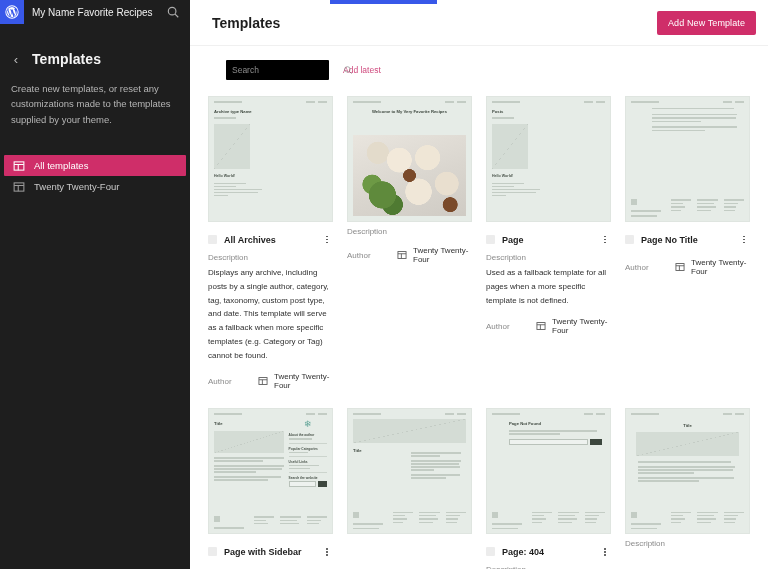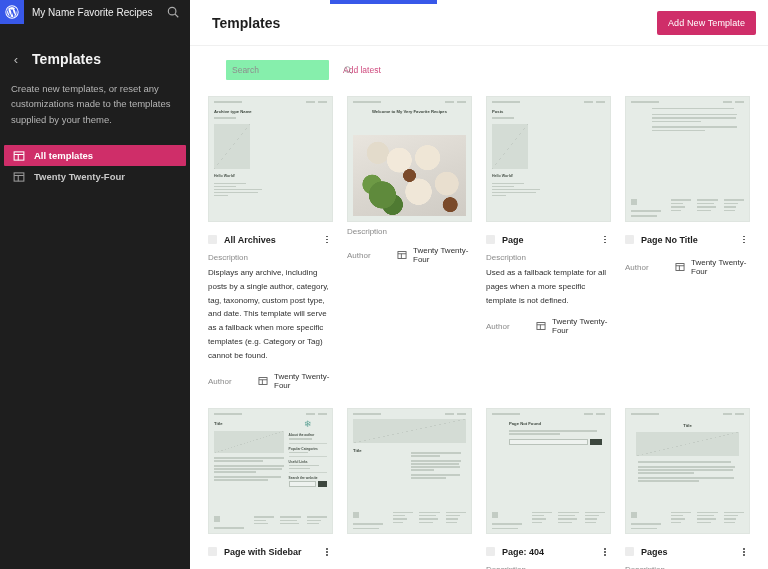--- a/index.html
+++ b/index.html
@@ -46,21 +46,21 @@
   .back-chevron {
     font-size: 13px; color: #bbb; line-height: 1; width: 12px;
     text-align: center; cursor: pointer;
   }
   .sb-title { font-size: 14px; font-weight: 600; color: #f5f5f5; letter-spacing: .1px; }
   .sb-desc {
     font-size: 9.5px; line-height: 1.62; color: #b5b5b5;
     padding: 14px 18px 0 11px;
   }
 
-  .sb-list { margin-top: 18px; padding: 0 4px; font-weight: bold; }
+  .sb-list { margin-top: 28px; padding: 0 4px; }
   .sb-item {
     display: flex; align-items: center; gap: 9px;
     height: 21px; padding: 0 9px; font-size: 9.5px;
     color: #c9c9c9; cursor: pointer; border-radius: 1px;
   }
   .sb-item.active { background: #cf2e69; color: #fff; }
   .sb-item.active .tpl-icon svg { stroke: #fff; }
   .tpl-icon { width: 12px; height: 12px; flex: 0 0 12px; }
   .tpl-icon svg { width: 12px; height: 12px; display: block; stroke: #9a9a9a; fill: none; stroke-width: 1.4; }
 
@@ -79,21 +79,21 @@
     background: #cf2e69; color: #fff; border: 0; font-size: 9px;
     padding: 7px 11px; border-radius: 2px; cursor: pointer;
     font-family: inherit; letter-spacing: .1px;
   }
 
   .filter-row {
     height: 32px; display: flex; align-items: center;
     gap: 14px; padding: 0 0 0 36px; flex: 0 0 32px; margin-top: 8px;
   }
   .search-wrap {
-    width: 103px; height: 20px; background: #86efac;
+    width: 103px; height: 20px; background: #000000;
     display: flex; align-items: center; padding: 0 6px; border-radius: 1px;
   }
   .search-input {
     flex: 1 1 auto; border: 0; background: transparent; outline: none;
     font-size: 8.5px; color: #757575; font-family: inherit;
   }
   .search-input::placeholder { color: #8d8d8d; }
   .search-ic { width: 10px; height: 10px; flex: 0 0 10px; opacity: .65; }
   .search-ic svg { width: 10px; height: 10px; display: block; }
   .add-filter { font-size: 8.5px; color: #cf4a7e; cursor: pointer; }
@@ -705,29 +705,20 @@
                 <div class="mini-col">
                     <span class="mb"></span>
                     <span class="mb" style="width:70%"></span>
                     <span class="mb" style="width:60%"></span>
                     <span class="mb" style="width:55%"></span>
                   </div>
               </div>
               <span class="mb" style="width:26px;height:1.6px"></span>
             </div>
           </div>
-          <div class="card-title-row">
-            <span class="cb"></span>
-            <span class="card-title">Pages</span>
-            <span class="kebab">
-                <i></i>
-                <i></i>
-                <i></i>
-              </span>
-          </div>
           <div class="desc-label">Description</div>
 
         </div>
 
       </div>
     </div>
   </section>
 </div>
 
 </body></html>

